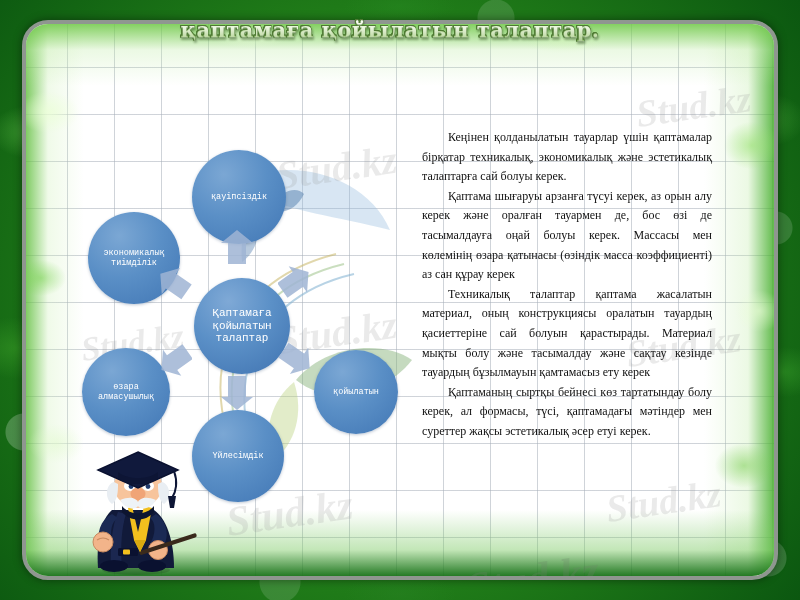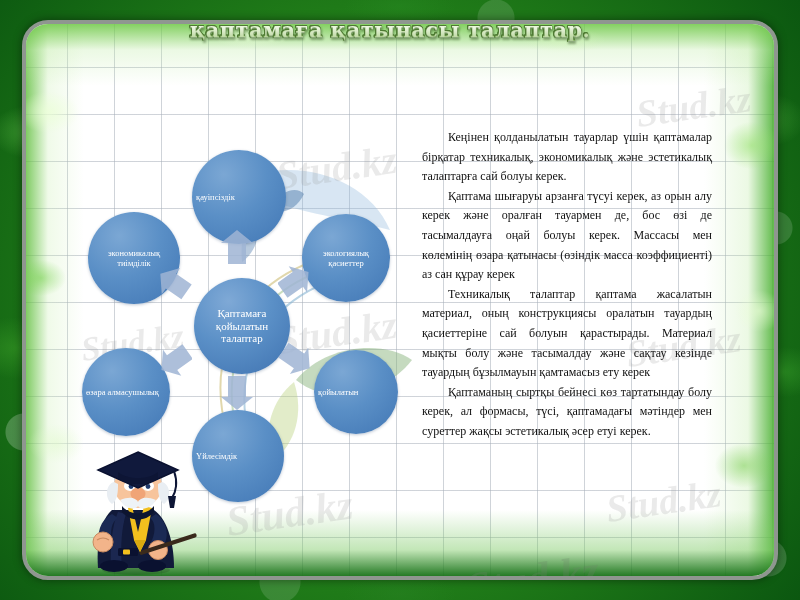--- a/index.html
+++ b/index.html
@@ -132,23 +132,23 @@
   .wm7 { left: 440px; top: 530px; font-size: 44px; color: rgba(110,130,105,.26); }
   .wm8 { left: 55px;  top: 300px; font-size: 34px; }
 
   
   #diagram { position:absolute; inset:0; z-index:4; }
   .node {
     position:absolute;
     border-radius:50%;
     background: radial-gradient(circle at 34% 26%, #7ba7d4 0%, #5a8fc6 46%, #4176b4 100%);
     color:#ffffff;
-    display:flex; align-items:center; 
+    display:flex; align-items:center; justify-content:center;
     text-align:center;
-    font-family:Liberation Serif, serif;
+    font-family:Liberation Mono, monospace;
     line-height:1.18;
     box-shadow: 0 1px 3px rgba(40,70,110,.30);
     box-sizing:border-box;
     padding: 4px;
   }
   .node.satellite { font-size: 8.5px; }
   .node.center {
     font-size: 11px;
     background: radial-gradient(circle at 36% 24%, #7fa9d6 0%, #5b90c7 45%, #3f72b0 100%);
   }
@@ -226,23 +226,20 @@
         <path d="M17 2 L33 15 L26 15 L26 34 L8 34 L8 15 L1 15 Z" fill="#9fb4d4" opacity=".85" transform="rotate(125 18 18)"></path>
       </svg>
       <svg class="arrow" style="left:194px; top:350px;" width="34" height="38" viewBox="0 0 34 38">
         <path d="M17 2 L33 15 L26 15 L26 36 L8 36 L8 15 L1 15 Z" fill="#9fb4d4" opacity=".85" transform="rotate(180 17 19)"></path>
       </svg>
 
       <div class="node satellite" style="left:166px; top:126px; width:94px; height:94px;">
         <span>қауіпсіздік</span>
       </div>
 
-      <div class="node satellite" style="left:276px; top:190px; width:88px; height:88px;">
-        <span>экологиялық қасиеттер</span>
-      </div>
 
       <div class="node satellite" style="left:288px; top:326px; width:84px; height:84px;">
         <span>қойылатын</span>
       </div>
 
       <div class="node satellite" style="left:166px; top:386px; width:92px; height:92px;">
         <span>Үйлесімдік</span>
       </div>
 
       <div class="node satellite" style="left:62px; top:188px; width:92px; height:92px;">
@@ -316,16 +313,16 @@
       <p>Қаптама шығаруы арзанға түсуі керек, аз орын алу керек және оралған тауармен де, бос өзі де тасымалдауға оңай болуы керек. Массасы мен көлемінің өзара қатынасы (өзіндік масса коэффициенті) аз сан құрау керек</p>
       <p>Техникалық талаптар қаптама жасалатын материал, оның конструкциясы оралатын тауардың қасиеттеріне сай болуын қарастырады. Материал мықты болу және тасымалдау және сақтау кезінде тауардың бұзылмауын қамтамасыз ету керек</p>
       <p>Қаптаманың сыртқы бейнесі көз тартатындау болу керек, ал формасы, түсі, қаптамадағы мәтіндер мен суреттер жақсы эстетикалық әсер етуі керек.</p>
     </div>
 
     <div class="frame-wash"></div>
     <div class="frame-leaves"></div>
   </div>
 
   <div id="title">
-    <div>қаптамаға қатынасы талаптар.</div>
+    <div>қаптамаға қойылатын талаптар.</div>
   </div>
 
 </div>
 
 </body></html>

